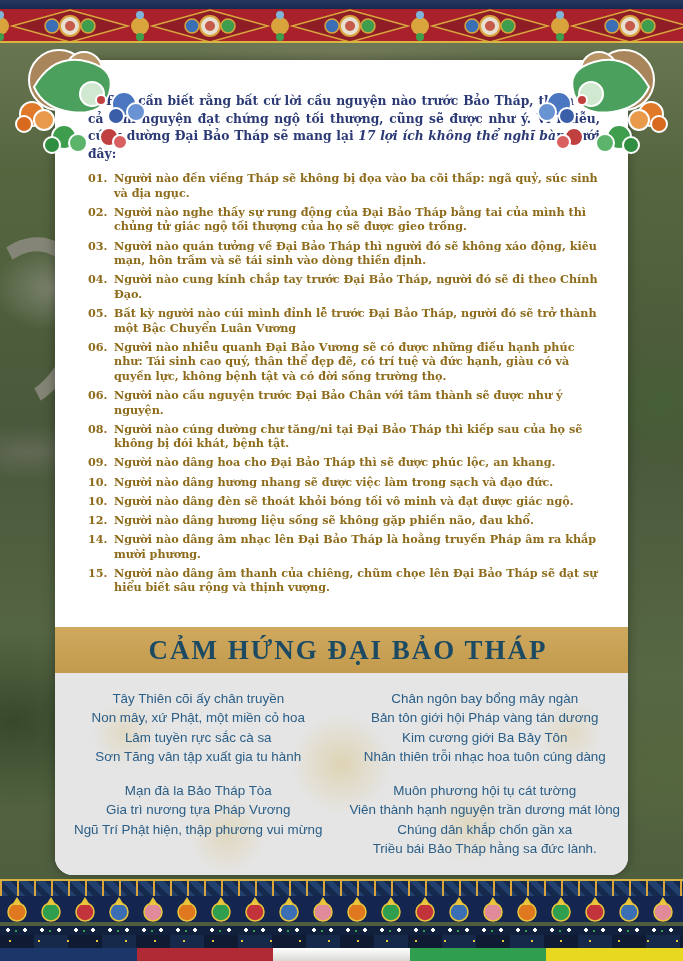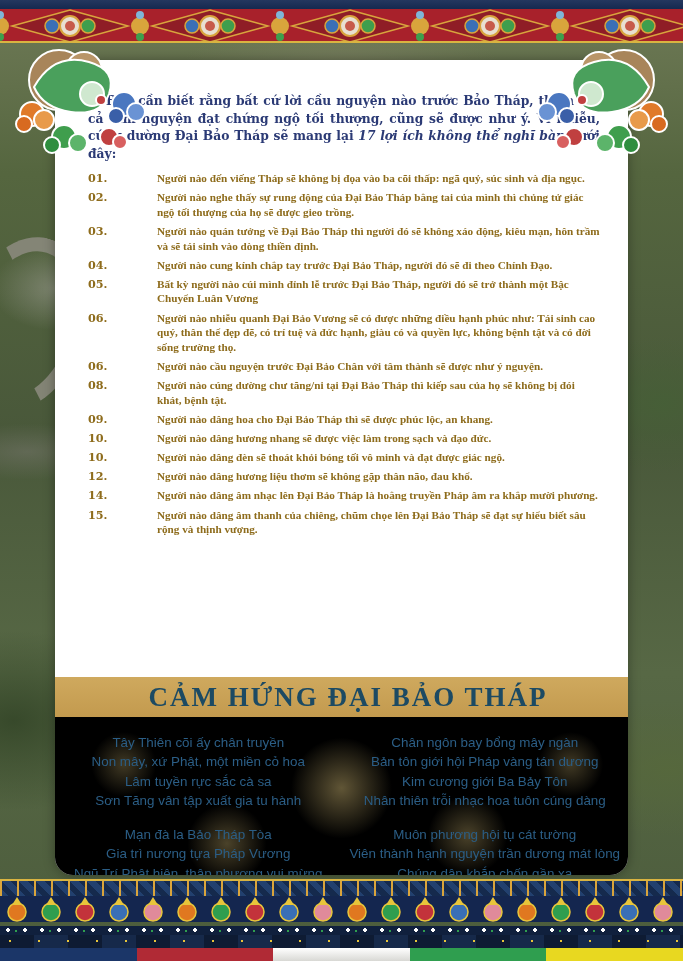--- a/index.html
+++ b/index.html
@@ -46,32 +46,32 @@
   
   .panel{position:absolute;left:55px;right:55px;top:60px;bottom:86px;
     background:#ffffff;border-radius:18px;overflow:hidden;z-index:3;
     box-shadow:0 0 12px rgba(0,0,0,.35);display:flex;flex-direction:column;}
   .panel-top{flex:1;padding:20px 28px 6px 33px;overflow:hidden;}
 
   .intro{color:#2b3a75;font-size:12.3px;line-height:1.42;font-weight:600;
     text-align:justify;text-indent:18px;margin-bottom:9px;}
   .intro .hl{font-weight:bold;font-style:italic;}
 
-  .benefit{display:flex;color:#8e6c1c;font-weight:bold;font-size:11.2px;line-height:1.3;margin-bottom:4.6px;gap:43px;}
+  .benefit{display:flex;color:#8e6c1c;font-weight:bold;font-size:11.2px;line-height:1.3;margin-bottom:4.6px;}
   .benefit .num{flex:0 0 26px;}
-  .benefit .txt{flex:1;text-align:left;font-family:Liberation Serif, serif;}
-
-  
-  .banner{height:40px;background:linear-gradient(180deg,#cfa95e,#c39a4e);
+  .benefit .txt{flex:1;text-align:left;}
+
+  
+  .banner{height:46px;background:linear-gradient(180deg,#cfa95e,#c39a4e);
     display:flex;align-items:center;justify-content:center;padding-left:13px;}
   .banner .title{color:#1c4a63;font-family:"Liberation Serif",serif;font-size:27px;
     letter-spacing:2px;font-weight:600;}
 
   
-  .poem-section{height:158px;background:#000000;position:relative;padding-top:16px;box-sizing:border-box;}
+  .poem-section{height:202px;background:#e5e5e5;position:relative;padding-top:16px;box-sizing:border-box;}
   .watermark{position:absolute;inset:0;pointer-events:none;
     background:
       radial-gradient(circle 70px at 50% 45%, rgba(214,190,120,.45), rgba(214,190,120,0) 72%),
       radial-gradient(circle 55px at 30% 80%, rgba(214,190,120,.35), rgba(214,190,120,0) 72%),
       radial-gradient(circle 55px at 72% 75%, rgba(214,190,120,.35), rgba(214,190,120,0) 72%),
       radial-gradient(circle 45px at 12% 30%, rgba(214,190,120,.3), rgba(214,190,120,0) 72%),
       radial-gradient(circle 45px at 90% 30%, rgba(214,190,120,.3), rgba(214,190,120,0) 72%);}
   .stanza-row{display:grid;grid-template-columns:1fr 1fr;position:relative;margin-bottom:14px;}
   .stanza{text-align:center;color:#2b5e86;font-family:"Liberation Sans",sans-serif;
     font-size:13.4px;line-height:1.45;}
@@ -210,21 +210,21 @@
           <span class="txt">Người nào dâng hương nhang sẽ được việc làm trong sạch và đạo đức.</span>
         </div>
 
         <div class="benefit">
           <span class="num">10.</span>
           <span class="txt">Người nào dâng đèn sẽ thoát khỏi bóng tối vô minh và đạt được giác ngộ.</span>
         </div>
 
         <div class="benefit">
           <span class="num">12.</span>
-          <span class="txt">Người nào dâng hương liệu thơm sẽ không gặp thân não, đau khổ.</span>
+          <span class="txt">Người nào dâng hương liệu sống sẽ không gặp phiền não, đau khổ.</span>
         </div>
 
 
         <div class="benefit">
           <span class="num">14.</span>
           <span class="txt">Người nào dâng âm nhạc lên Đại Bảo Tháp là hoằng truyền Pháp âm ra khắp mười phương.</span>
         </div>
 
         <div class="benefit">
           <span class="num">15.</span>

